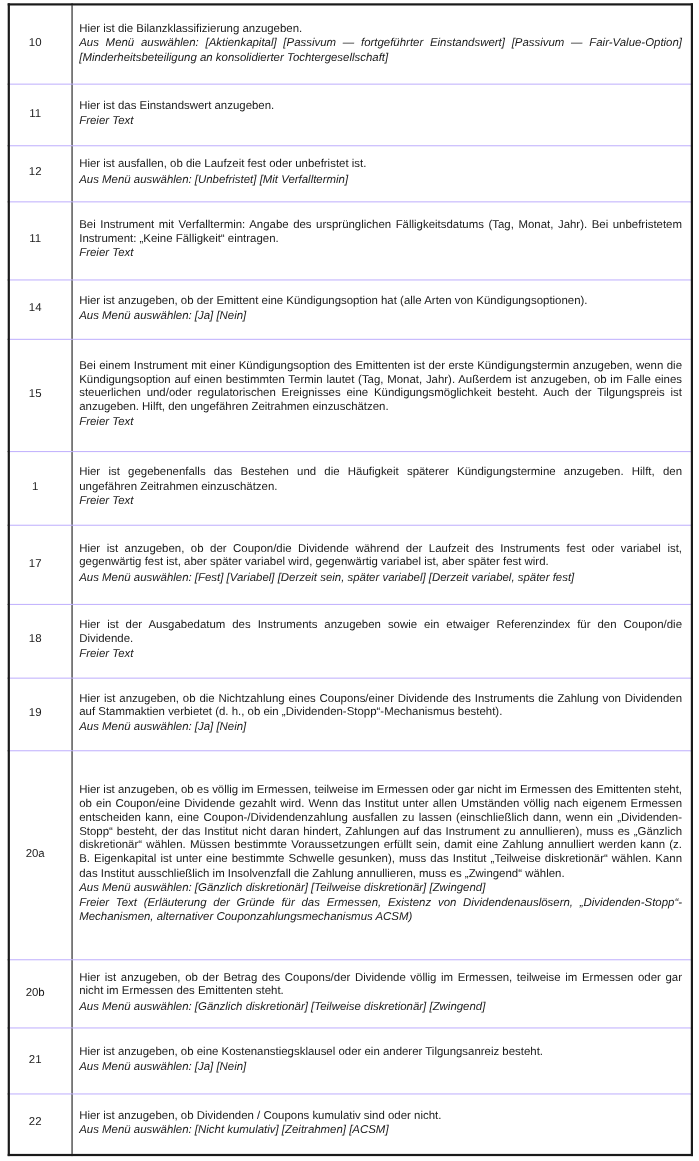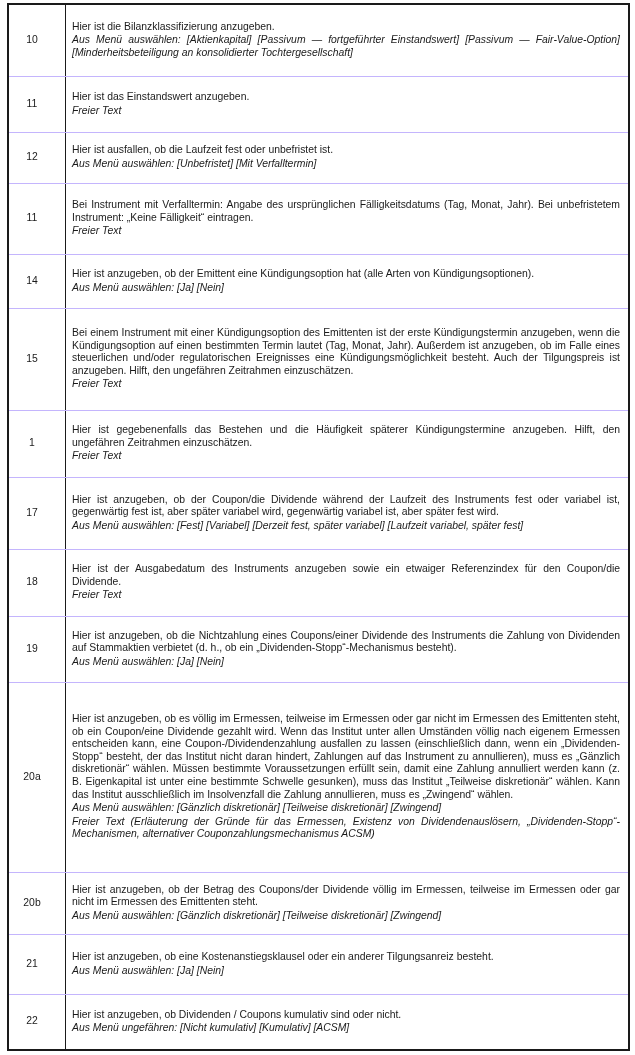--- a/index.html
+++ b/index.html
@@ -82,21 +82,21 @@
       <td class="num-cell">1</td>
       <td class="text-cell">
         <p class="para">Hier ist gegebenenfalls das Bestehen und die Häufigkeit späterer Kündigungstermine anzugeben. Hilft, den ungefähren Zeitrahmen einzuschätzen.</p>
         <p class="para italic">Freier Text</p>
       </td>
     </tr>
     <tr class="row-17">
       <td class="num-cell">17</td>
       <td class="text-cell">
         <p class="para">Hier ist anzugeben, ob der Coupon/die Dividende während der Laufzeit des Instruments fest oder variabel ist, gegenwärtig fest ist, aber später variabel wird, gegenwärtig variabel ist, aber später fest wird.</p>
-        <p class="para italic">Aus Menü auswählen: [Fest] [Variabel] [Derzeit fest, später variabel] [Laufzeit variabel, später fest]</p>
+        <p class="para italic">Aus Menü auswählen: [Fest] [Variabel] [Derzeit sein, später variabel] [Derzeit variabel, später fest]</p>
       </td>
     </tr>
     <tr class="row-18">
       <td class="num-cell">18</td>
       <td class="text-cell">
         <p class="para">Hier ist der Ausgabedatum des Instruments anzugeben sowie ein etwaiger Referenzindex für den Coupon/die Dividende.</p>
         <p class="para italic">Freier Text</p>
       </td>
     </tr>
     <tr class="row-19">
@@ -125,17 +125,17 @@
       <td class="num-cell">21</td>
       <td class="text-cell">
         <p class="para">Hier ist anzugeben, ob eine Kostenanstiegsklausel oder ein anderer Tilgungsanreiz besteht.</p>
         <p class="para italic">Aus Menü auswählen: [Ja] [Nein]</p>
       </td>
     </tr>
     <tr class="row-22">
       <td class="num-cell">22</td>
       <td class="text-cell">
         <p class="para">Hier ist anzugeben, ob Dividenden / Coupons kumulativ sind oder nicht.</p>
-        <p class="para italic">Aus Menü ungefähren: [Nicht kumulativ] [Kumulativ] [ACSM]</p>
+        <p class="para italic">Aus Menü auswählen: [Nicht kumulativ] [Zeitrahmen] [ACSM]</p>
       </td>
     </tr>
   </tbody>
 </table>
 
 </body></html>

